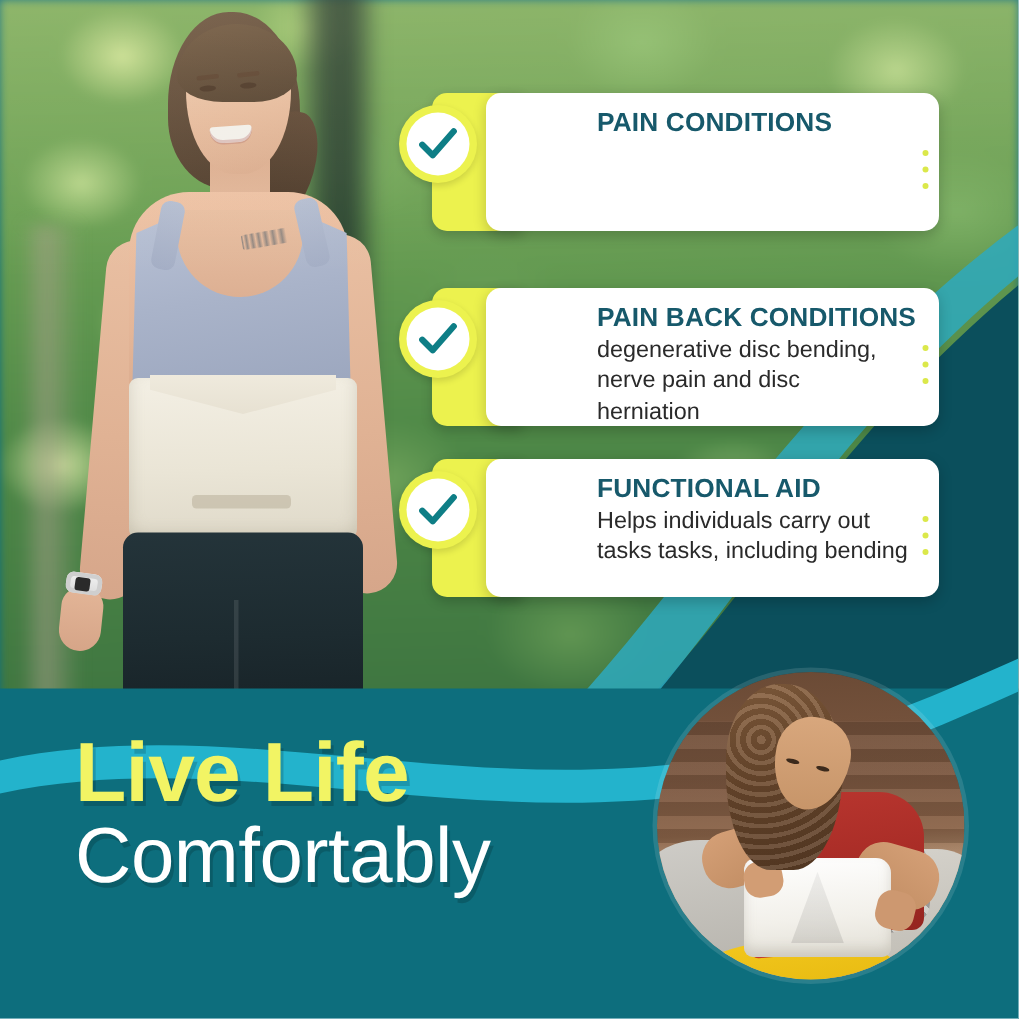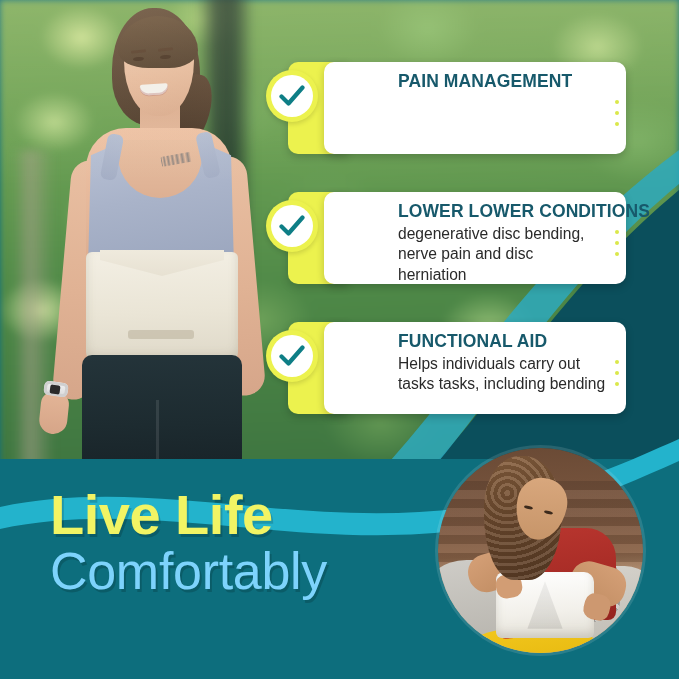--- a/index.html
+++ b/index.html
@@ -211,21 +211,21 @@
   .band-fill {
     position: absolute; left: 0; right: 0; bottom: 0; height: 220px;
     background: #0d6e7d;
   }
 
   
   .cards { position: absolute; left: 266px; top: 0; width: 413px; height: 470px; }
   .card-wrap { position: absolute; left: 0; width: 360px; height: 92px; }
   .card-wrap.c1 { top: 62px; }
   .card-wrap.c2 { top: 192px; }
-  .card-wrap.c3 { top: 322px; }
+  .card-wrap.c3 { top: 306px; }
 
   .tab {
     position: absolute; left: 22px; top: 0; width: 60px; height: 92px;
     background: #ecf24e;
     border-radius: 10px 0 0 10px;
     box-shadow: 0 3px 8px rgba(0,0,0,.18);
   }
   .card {
     position: absolute; left: 58px; top: 0; width: 302px; height: 92px;
     background: #ffffff;
@@ -274,21 +274,21 @@
   .headline { position: absolute; left: 50px; top: 488px; }
   .hl-1 {
     color: #f2f464;
     font-size: 56px;
     font-weight: bold;
     line-height: .98;
     letter-spacing: -.5px;
     text-shadow: 2px 3px 0 rgba(0,0,0,.16);
   }
   .hl-2 {
-    color: #7dd3fc;
+    color: #ffffff;
     font-size: 52px;
     font-weight: normal;
     line-height: 1.02;
     letter-spacing: -.3px;
     margin-top: 2px;
     text-shadow: 2px 3px 0 rgba(0,0,0,.16);
   }
   .logo {
     position: absolute; left: 54px; top: 594px;
     color: #ffffff;
@@ -457,42 +457,42 @@
       <path d="M0 150 C 150 118, 300 174, 470 150 C 560 136, 620 108, 679 82 L679 300 L0 300 Z" fill="#0d6e7d"></path>
     </svg>
   </div>
 
   <div class="cards">
 
     <div class="card-wrap c1">
       <div class="tab"></div>
       <div class="card">
         <div class="card-text">
-          <div class="card-title">PAIN MANAGEMENT</div>
+          <div class="card-title">PAIN CONDITIONS</div>
         </div>
         <div class="dots">
           <span class="dot"></span>
           <span class="dot"></span>
           <span class="dot"></span>
         </div>
       </div>
       <div class="badge">
         <div class="badge-inner">
           <svg width="26" height="22" viewBox="0 0 26 22">
             <path d="M2.5 11.5 L9.5 18.5 L23.5 2.5" fill="none" stroke="#0e7e86" stroke-width="4.2" stroke-linecap="round" stroke-linejoin="round"></path>
           </svg>
         </div>
       </div>
     </div>
 
     <div class="card-wrap c2">
       <div class="tab"></div>
       <div class="card">
         <div class="card-text">
-          <div class="card-title">LOWER LOWER CONDITIONS</div>
+          <div class="card-title">PAIN BACK CONDITIONS</div>
           <div class="card-body">degenerative disc bending, nerve pain and disc herniation</div>
         </div>
         <div class="dots">
           <span class="dot"></span>
           <span class="dot"></span>
           <span class="dot"></span>
         </div>
       </div>
       <div class="badge">
         <div class="badge-inner">

